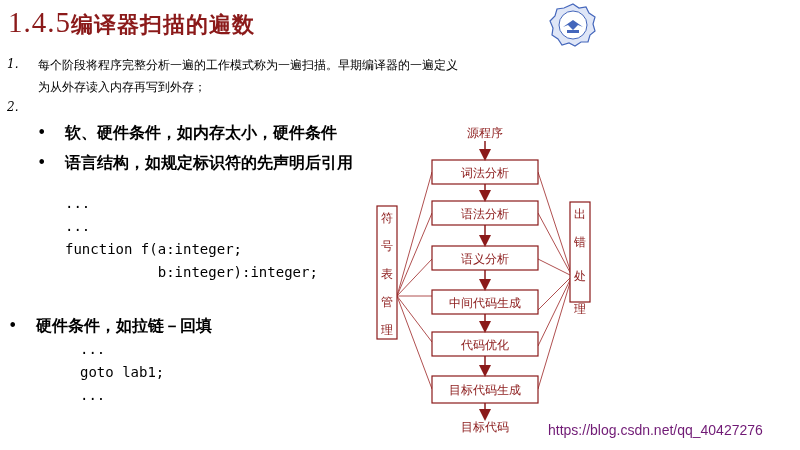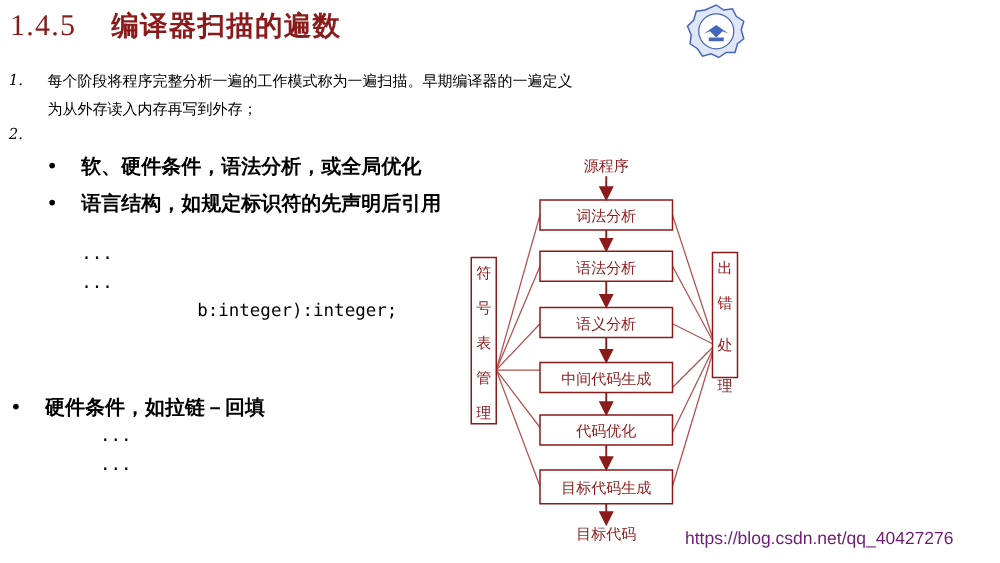--- a/index.html
+++ b/index.html
@@ -1,20 +1,20 @@
 <!DOCTYPE html>
 <html><head>
 <meta charset="utf-8">
 <style>
   html, body { margin:0; padding:0; }
   body { width:800px; height:450px; background:#ffffff; position:relative; overflow:hidden;
          font-family:"DejaVu Sans", sans-serif; color:#000; }
   .title { position:absolute; left:8px; top:6px; font-size:22px; color:#8b1a1a; font-weight:bold;
            font-family:"DejaVu Serif", serif; letter-spacing:1px; white-space:nowrap; }
-  .title .num { font-weight:normal; margin-right:28px; font-family:"Liberation Serif", serif; font-size:24px; }
+  .title .num { font-weight:normal; margin-right:0; font-family:"Liberation Serif", serif; font-size:29px; }
   .logo { position:absolute; left:548px; top:3px; width:50px; height:44px; }
   .line { position:absolute; font-size:12px; white-space:nowrap; font-family:"DejaVu Serif", serif; }
   .line .marker { position:absolute; left:-31px; font-style:italic; }
   .bullet { position:absolute; font-size:16px; white-space:nowrap; font-weight:bold; font-family:"DejaVu Serif", serif; }
   .bullet .dot { position:absolute; left:-28px; top:0; font-weight:normal; }
   .code { position:absolute; font-family:"DejaVu Sans Mono", monospace; font-size:14px; line-height:23px; white-space:pre; }
   .diagram { position:absolute; left:0; top:0; width:800px; height:450px; pointer-events:none; }
   .dtext { font-family:"DejaVu Serif", serif; fill:#8b1a1a; font-size:12px; }
   .watermark { position:absolute; left:548px; top:422px; font-size:14px; color:#701a75;
                font-family:"Liberation Sans", sans-serif; }
@@ -39,35 +39,35 @@
 </div>
 <div class="line" style="left:38px; top:79px;">
   <span>为从外存读入内存再写到外存；</span>
 </div>
 <div class="line" style="left:38px; top:100px;">
   <span class="marker">2.</span>
 </div>
 
 <div class="bullet" style="left:65px; top:123px;">
   <span class="dot">•</span>
-  <span>软、硬件条件，语法分析，或全局优化</span>
+  <span>软、硬件条件，如内存太小，硬件条件</span>
 </div>
 <div class="bullet" style="left:65px; top:153px;">
   <span class="dot">•</span>
   <span>语言结构，如规定标识符的先声明后引用</span>
 </div>
 
-<div class="code" style="left:65px; top:192px;"><div>...</div><div>...</div><div>           b:integer):integer;</div></div>
+<div class="code" style="left:65px; top:192px;"><div>...</div><div>...</div><div>function f(a:integer;</div><div>           b:integer):integer;</div></div>
 
 <div class="bullet" style="left:36px; top:316px;">
   <span class="dot">•</span>
   <span>硬件条件，如拉链－回填</span>
 </div>
 
-<div class="code" style="left:80px; top:338px;"><div>...</div><div>...</div></div>
+<div class="code" style="left:80px; top:338px;"><div>...</div><div>goto lab1;</div><div>...</div></div>
 
 <svg class="diagram" viewBox="0 0 800 450">
   <defs>
     <marker id="arr" markerWidth="8" markerHeight="8" refX="4" refY="4" orient="auto">
       <path d="M0,0 L8,4 L0,8 Z" fill="#8b1a1a"></path>
     </marker>
   </defs>
   <g stroke="#b05050" stroke-width="1" fill="none">
 
     <line x1="397" y1="296" x2="432" y2="172"></line>

